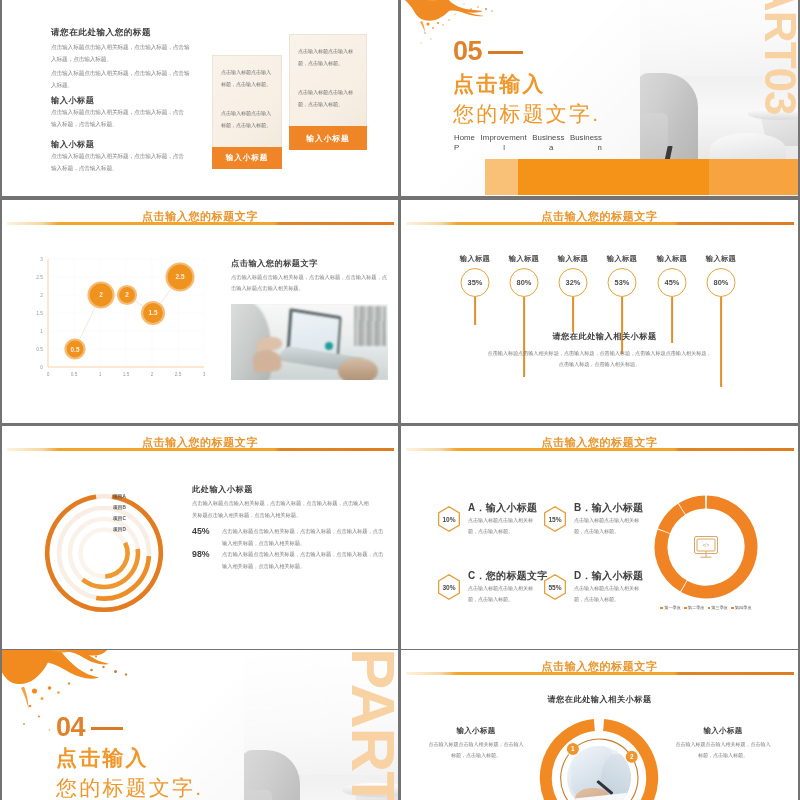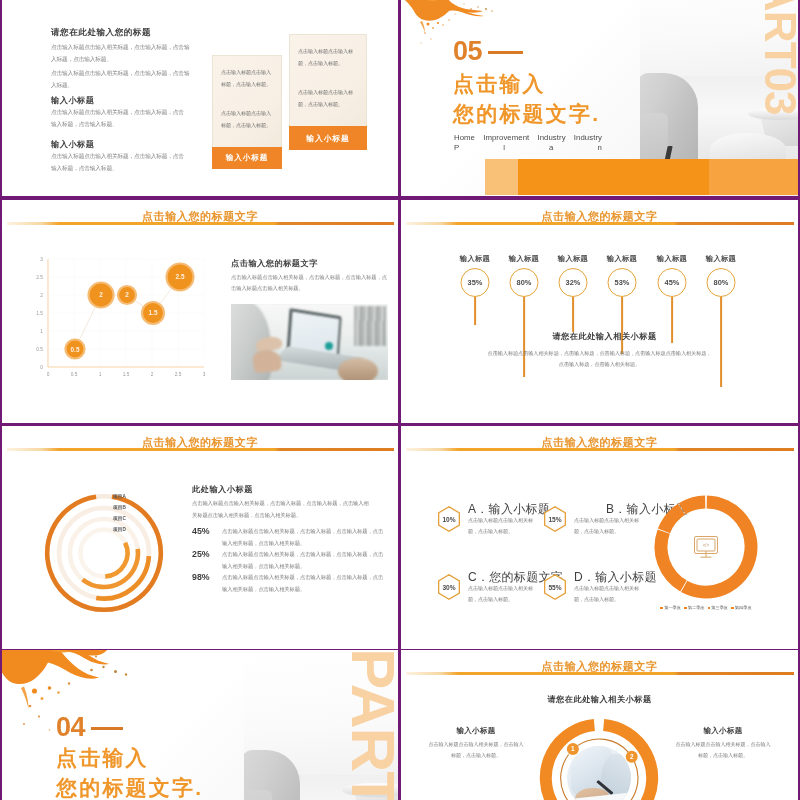--- a/index.html
+++ b/index.html
@@ -1,17 +1,17 @@
 <!DOCTYPE html>
 <html><head>
 <meta charset="utf-8">
 <style>
   html,body{margin:0;padding:0;}
   body{width:800px;height:800px;background:#eeeeee;font-family:"Liberation Sans",sans-serif;overflow:hidden;}
-  .deck{position:relative;width:800px;height:800px;background:#701a75;}
+  .deck{position:relative;width:800px;height:800px;background:#737373;}
   .slide{position:absolute;background:#fff;overflow:hidden;}
 
   .hdr-title{position:absolute;left:0;right:0;top:9px;text-align:center;font-size:11px;font-weight:bold;color:#E8952E;letter-spacing:.6px;}
   .hdr-bar{position:absolute;left:5px;right:4px;top:22px;height:3.4px;
     background:linear-gradient(to right,#fdf3e2 0%,#f6d7a1 9%,#F3AE44 12.5%,#F2A42B 13.5%,#F2A42B 69%,#E08527 70.5%,#DE7C21 100%);}
 
   .s-tl{left:2px;  top:-37px; width:396px; height:233px;}
   .s-tr{left:401px;top:-37px; width:397px; height:233px;}
   .s-ml{left:2px;  top:200px; width:396px; height:223px;}
   .s-mr{left:401px;top:200px; width:397px; height:223px;}
@@ -60,21 +60,21 @@
     background:linear-gradient(180deg,#ffffff 0%,#dadada 100%);}
   .ph-ottoman{position:absolute;left:70px;top:170px;width:76px;height:32px;border-radius:50% 50% 6px 6px;
     background:linear-gradient(170deg,#fbfbfb 0%,#dedede 100%);}
   .sect-wm{position:absolute;right:-4px;top:-8px;font-size:44px;font-weight:bold;color:#F9D2A4;
     writing-mode:vertical-rl;letter-spacing:-1px;line-height:1;font-family:"Liberation Sans",sans-serif;}
   .splash{position:absolute;left:-4px;top:32px;width:140px;height:70px;}
   .sect-num{position:absolute;left:52px;top:75px;font-size:27px;font-weight:bold;color:#E0822C;letter-spacing:-.5px;
     line-height:1;font-family:"Liberation Sans",sans-serif;}
   .sect-dash{position:absolute;left:87px;top:88px;width:35px;height:2.6px;background:#D97B26;}
   .sect-t1{position:absolute;left:52px;top:110px;font-size:21px;font-weight:bold;color:#F0972C;letter-spacing:2.2px;line-height:1;}
-  .sect-t2{position:absolute;left:52px;top:140px;font-size:21px;font-weight:bold;color:#F0972C;letter-spacing:2.2px;line-height:1;}
+  .sect-t2{position:absolute;left:52px;top:140px;font-size:21px;font-weight:normal;color:#F0972C;letter-spacing:2.2px;line-height:1;}
   .sect-sub1{position:absolute;left:53px;top:170px;width:148px;font-size:7.8px;color:#4a4a4a;letter-spacing:.05px;
     text-align:justify;text-align-last:justify;font-family:"Liberation Sans",sans-serif;}
   .sect-sub2{position:absolute;left:53px;top:180px;width:148px;font-size:7.8px;color:#4a4a4a;letter-spacing:.05px;
     text-align:justify;text-align-last:justify;font-family:"Liberation Sans",sans-serif;}
   .sect-band1{position:absolute;left:84px;top:196px;width:33px;height:36px;background:#F9C078;}
   .sect-band2{position:absolute;left:117px;top:196px;width:191px;height:36px;background:#F59318;}
   .sect-band3{position:absolute;left:308px;top:196px;width:92px;height:36px;background:#F6A340;}
 
   
   .splash04{position:absolute;left:-14px;top:-10px;width:180px;height:120px;}
@@ -140,21 +140,21 @@
   .rr-v{position:absolute;left:0;top:1px;font-size:8.8px;font-weight:bold;color:#3f3f3f;}
   .rr-t{margin-left:30px;font-size:5.3px;color:#7b7b7b;line-height:11.5px;letter-spacing:-.1px;padding-top:1px;}
 
   
   .hex-grid{position:absolute;left:0;top:0;width:100%;height:100%;}
   .hx-in{position:absolute;left:1.3px;top:1.5px;width:19.4px;height:23px;background:#fff;
     clip-path:polygon(50% 0,100% 25%,100% 75%,50% 100%,0 75%,0 25%);
     display:flex;align-items:center;justify-content:center;font-size:6.6px;font-weight:bold;color:#4a4a4a;}
   .hxw{position:absolute;width:22px;height:26px;background:#E5A03A;
     clip-path:polygon(50% 0,100% 25%,100% 75%,50% 100%,0 75%,0 25%);}
-  .hx-t{position:absolute;font-size:12px;font-weight:normal;color:#3f3f3f;letter-spacing:.3px;white-space:nowrap;}
+  .hx-t{position:absolute;font-size:10px;font-weight:bold;color:#3f3f3f;letter-spacing:.3px;white-space:nowrap;}
   .hx-p{position:absolute;width:70px;font-size:5.1px;color:#7b7b7b;line-height:11px;letter-spacing:-.1px;}
   .donut{position:absolute;left:244px;top:60px;width:122px;height:122px;}
   .donut-leg{position:absolute;left:240px;top:179px;width:130px;text-align:center;font-size:4.2px;color:#4a4a4a;}
   .donut-leg span{margin:0 1.5px;white-space:nowrap;}
   .dl-d{display:inline-block;width:2.6px;height:2.6px;background:#F08323;margin-right:1.2px;vertical-align:middle;}
 
   
   .cyc-h{position:absolute;left:0;right:0;top:44px;text-align:center;font-size:8.2px;font-weight:bold;color:#3f3f3f;letter-spacing:.5px;}
   .cyc-lt{position:absolute;left:26px;top:76px;width:98px;text-align:center;font-size:7.5px;font-weight:bold;color:#3f3f3f;letter-spacing:.3px;}
   .cyc-lp{position:absolute;left:26px;top:89px;width:98px;text-align:center;font-size:5.1px;color:#7b7b7b;line-height:11px;letter-spacing:-.1px;}
@@ -230,21 +230,21 @@
       <circle cx="95" cy="16" r="0.7" fill="#C98A3A"></circle>
       <circle cx="67" cy="9" r="0.6" fill="#D39543"></circle>
       <circle cx="58" cy="19" r="0.6" fill="#E8913B"></circle>
       <circle cx="34" cy="44" r="0.6" fill="#E8913B"></circle>
       <circle cx="24" cy="48" r="0.5" fill="#E8913B"></circle>
     </svg>
     <div class="sect-num">05</div>
     <div class="sect-dash"></div>
     <div class="sect-t1">点击输入</div>
     <div class="sect-t2">您的标题文字.</div>
-    <div class="sect-sub1">Home Improvement Industry Industry</div>
+    <div class="sect-sub1">Home Improvement Business Business</div>
     <div class="sect-sub2">P l a n</div>
     <div class="sect-band1"></div>
     <div class="sect-band2"></div>
     <div class="sect-band3"></div>
   </div>
 
   <div class="slide s-ml">
     <div class="hdr-title">点击输入您的标题文字</div>
     <div class="hdr-bar"></div>
     <svg class="bub-svg" viewBox="0 0 200 140">
@@ -376,43 +376,39 @@
         <div class="rl">项目D</div>
       </div>
     <div class="rad-h">此处输入小标题</div>
     <div class="rad-intro">点击输入标题点击输入相关标题，点击输入标题，点击输入标题，点击输入相关标题点击输入相关标题，点击输入相关标题。</div>
     <div class="rad-rows">
         <div class="rr">
           <div class="rr-v">45%</div>
           <div class="rr-t">点击输入标题点击输入相关标题，点击输入标题，点击输入标题，点击输入相关标题，点击输入相关标题。</div>
         </div>
         <div class="rr">
-          <div class="rr-v">25%</div>
-          <div class="rr-t">点击输入标题点击输入相关标题，点击输入标题，点击输入标题，点击输入相关标题，点击输入相关标题。</div>
-        </div>
-        <div class="rr">
           <div class="rr-v">98%</div>
           <div class="rr-t">点击输入标题点击输入相关标题，点击输入标题，点击输入标题，点击输入相关标题，点击输入相关标题。</div>
         </div>
       </div>
   </div>
 
   <div class="slide s-br">
     <div class="hdr-title">点击输入您的标题文字</div>
     <div class="hdr-bar"></div>
     <div class="hex-grid">
         <div class="hxw" style="left: 37px; top: 80px;">
           <div class="hx-in">10%</div>
         </div>
         <div class="hx-t" style="left: 67px; top: 75px;">A．输入小标题</div>
         <div class="hx-p" style="left: 67px; top: 89px;">点击输入标题点击输入相关标题，点击输入标题。</div>
         <div class="hxw" style="left: 143px; top: 80px;">
           <div class="hx-in">15%</div>
         </div>
-        <div class="hx-t" style="left: 173px; top: 75px; margin-left: 32px;">B．输入小标题</div>
+        <div class="hx-t" style="left: 173px; top: 75px;">B．输入小标题</div>
         <div class="hx-p" style="left: 173px; top: 89px;">点击输入标题点击输入相关标题，点击输入标题。</div>
         <div class="hxw" style="left: 37px; top: 148px;">
           <div class="hx-in">30%</div>
         </div>
         <div class="hx-t" style="left: 67px; top: 143px;">C．您的标题文字</div>
         <div class="hx-p" style="left: 67px; top: 157px;">点击输入标题点击输入相关标题，点击输入标题。</div>
         <div class="hxw" style="left: 143px; top: 148px;">
           <div class="hx-in">55%</div>
         </div>
         <div class="hx-t" style="left: 173px; top: 143px;">D．输入小标题</div>

